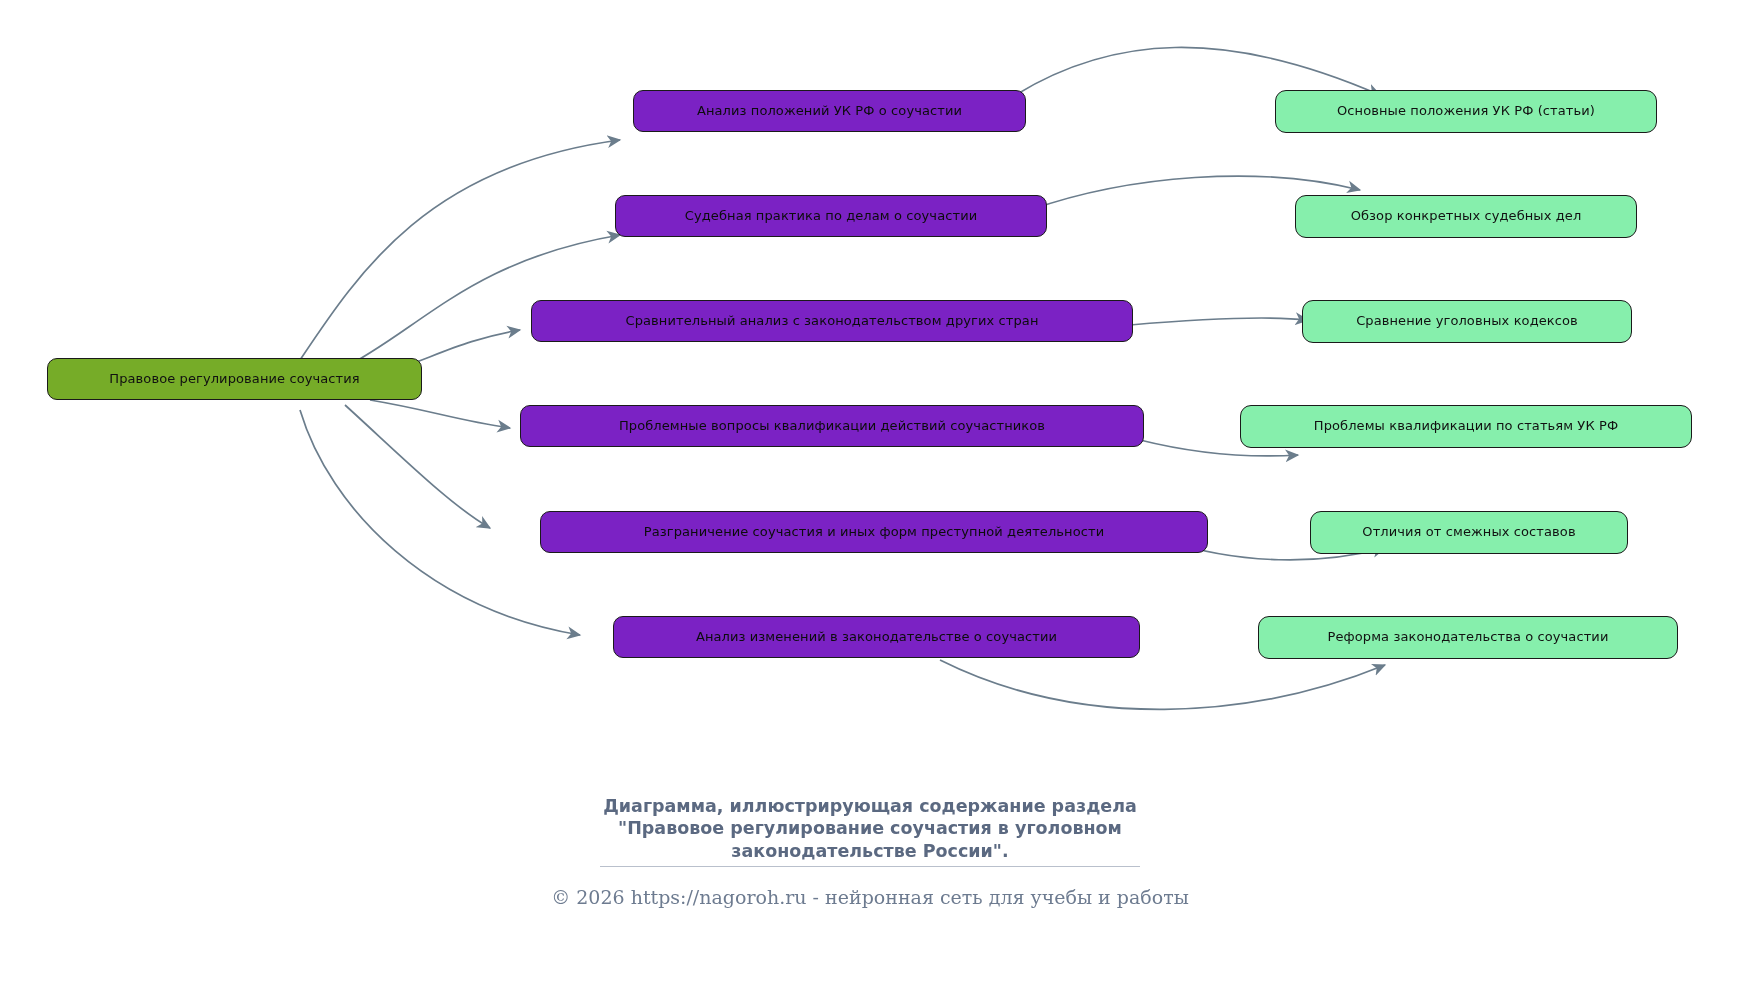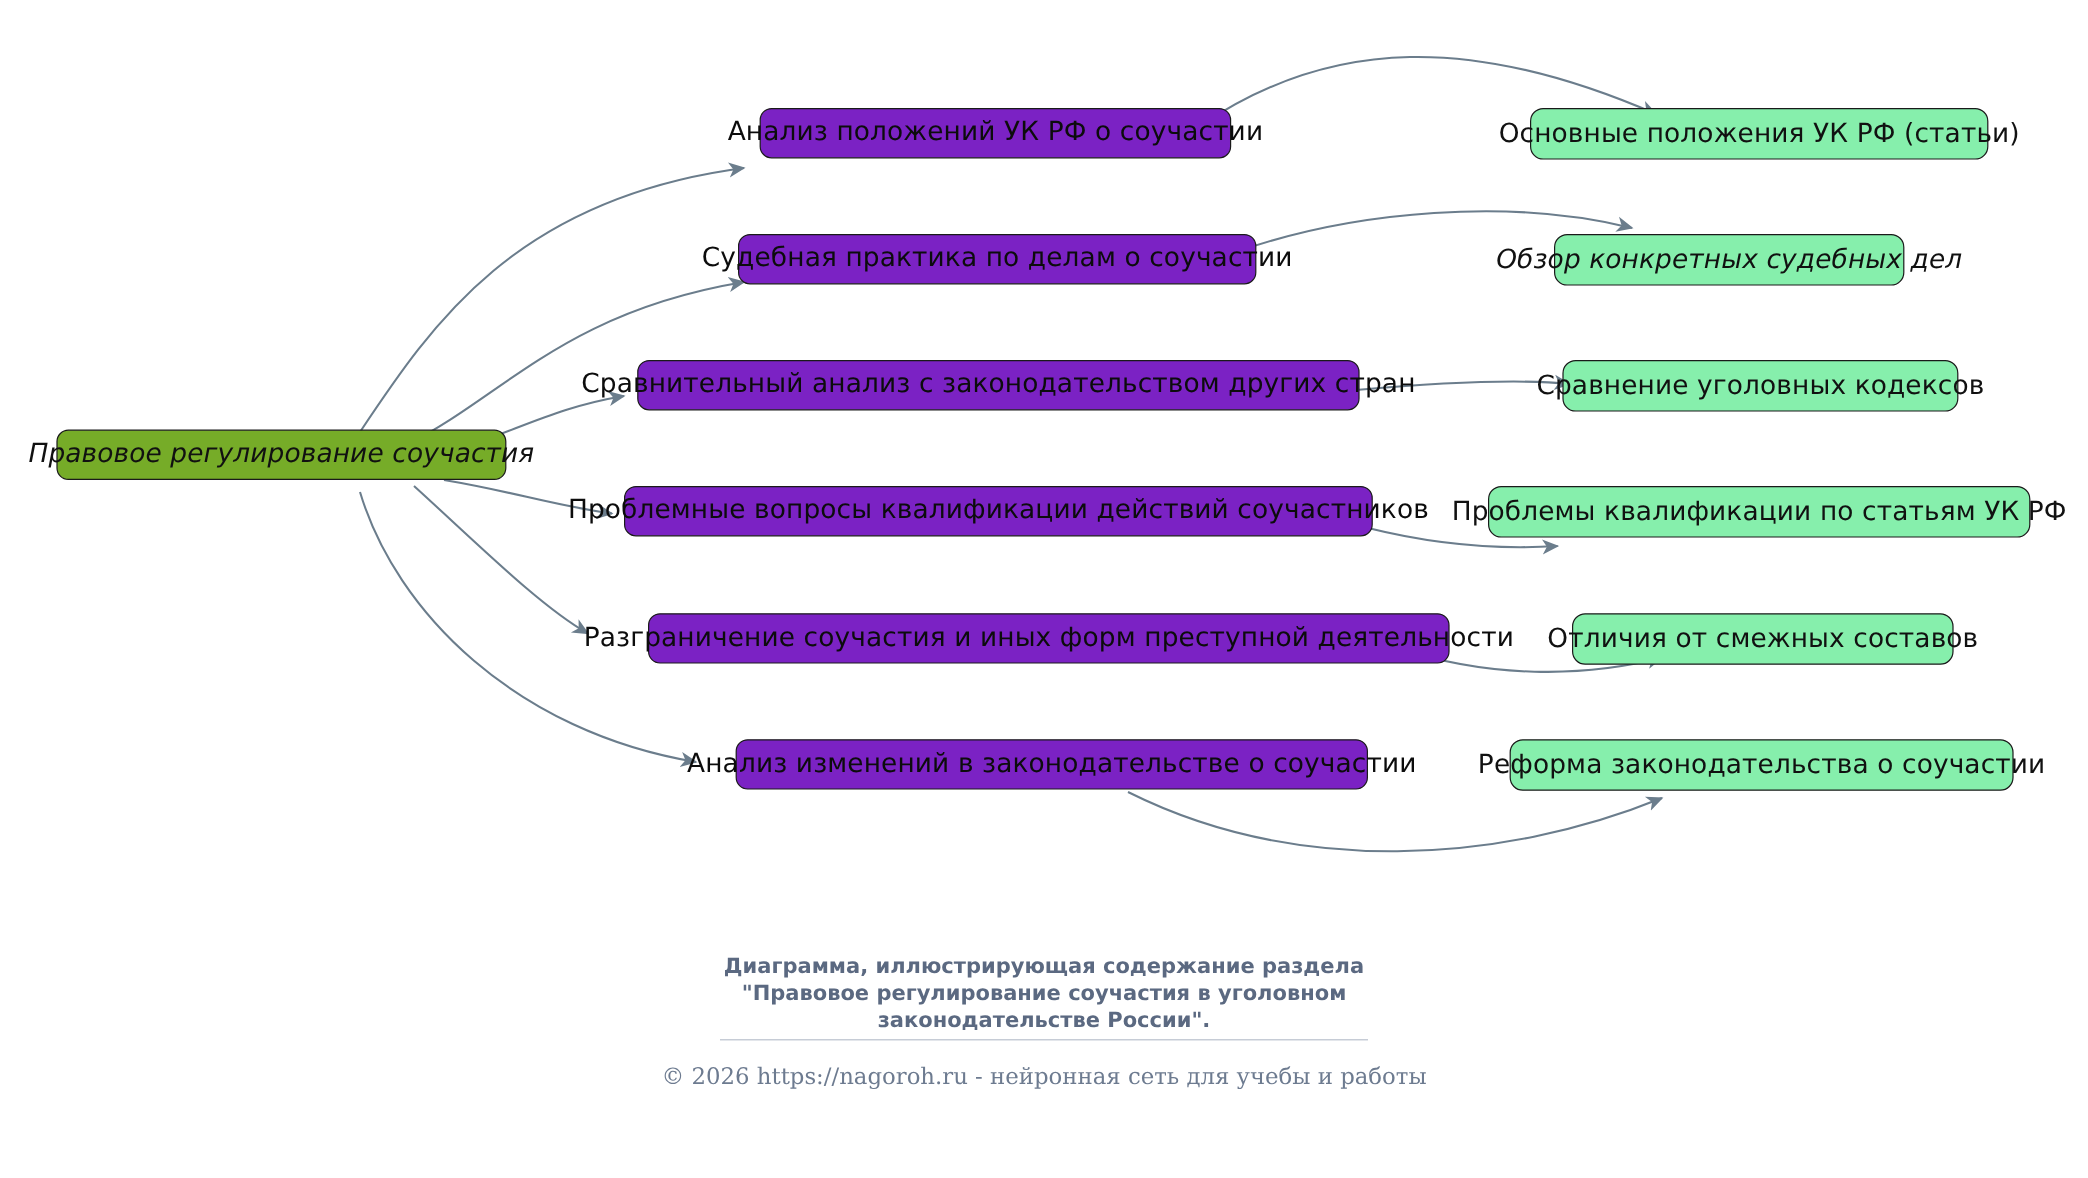--- a/index.html
+++ b/index.html
@@ -27,21 +27,21 @@
     height: 982px;
     pointer-events: none;
   }
   .node {
     position: absolute;
     box-sizing: border-box;
     display: flex;
     align-items: center;
     justify-content: center;
     border-radius: 9px;
-    font-size: 22px;
+    font-size: 13px;
     line-height: 1.15;
     color: #111111;
     white-space: nowrap;
     letter-spacing: 0.1px;
   }
   .node-root {
     background: #76ac28;
     border: 1.4px solid #1a1a1a;
     border-radius: 10px;
   }
@@ -105,21 +105,21 @@
 
       <path d="M 1000 105 C 1110 30 1230 30 1380 95"></path>
       <path d="M 1030 210 C 1130 175 1260 165 1360 190"></path>
       <path d="M 1130 325 C 1210 318 1270 316 1308 320"></path>
       <path d="M 1140 440 C 1200 455 1250 458 1298 455"></path>
       <path d="M 1165 540 C 1240 565 1320 565 1385 548"></path>
       <path d="M 940 660 C 1080 730 1250 720 1385 665"></path>
     </g>
   </svg>
 
-  <div class="node node-root" style="left:47px; top:358px; width:375px; height:42px;font-style:italic;">
+  <div class="node node-root" style="left:47px; top:358px; width:375px; height:42px;">
     <span>Правовое регулирование соучастия</span>
   </div>
 
   <div class="node node-branch" style="left:633px; top:90px; width:393px; height:42px;">
     <span>Анализ положений УК РФ о соучастии</span>
   </div>
 
   <div class="node node-branch" style="left:615px; top:195px; width:432px; height:42px;">
     <span>Судебная практика по делам о соучастии</span>
   </div>
@@ -137,21 +137,21 @@
   </div>
 
   <div class="node node-branch" style="left:567px; top:616px; width:527px; height:42px;margin-left:46px;">
     <span>Анализ изменений в законодательстве о соучастии</span>
   </div>
 
   <div class="node node-leaf" style="left:1275px; top:90px; width:382px; height:43px;">
     <span>Основные положения УК РФ (статьи)</span>
   </div>
 
-  <div class="node node-leaf" style="left:1295px; top:195px; width:292px; height:43px;font-style:italic;">
+  <div class="node node-leaf" style="left:1295px; top:195px; width:342px; height:43px;">
     <span>Обзор конкретных судебных дел</span>
   </div>
 
   <div class="node node-leaf" style="left:1302px; top:300px; width:330px; height:43px;">
     <span>Сравнение уголовных кодексов</span>
   </div>
 
   <div class="node node-leaf" style="left:1240px; top:405px; width:452px; height:43px;">
     <span>Проблемы квалификации по статьям УК РФ</span>
   </div>

